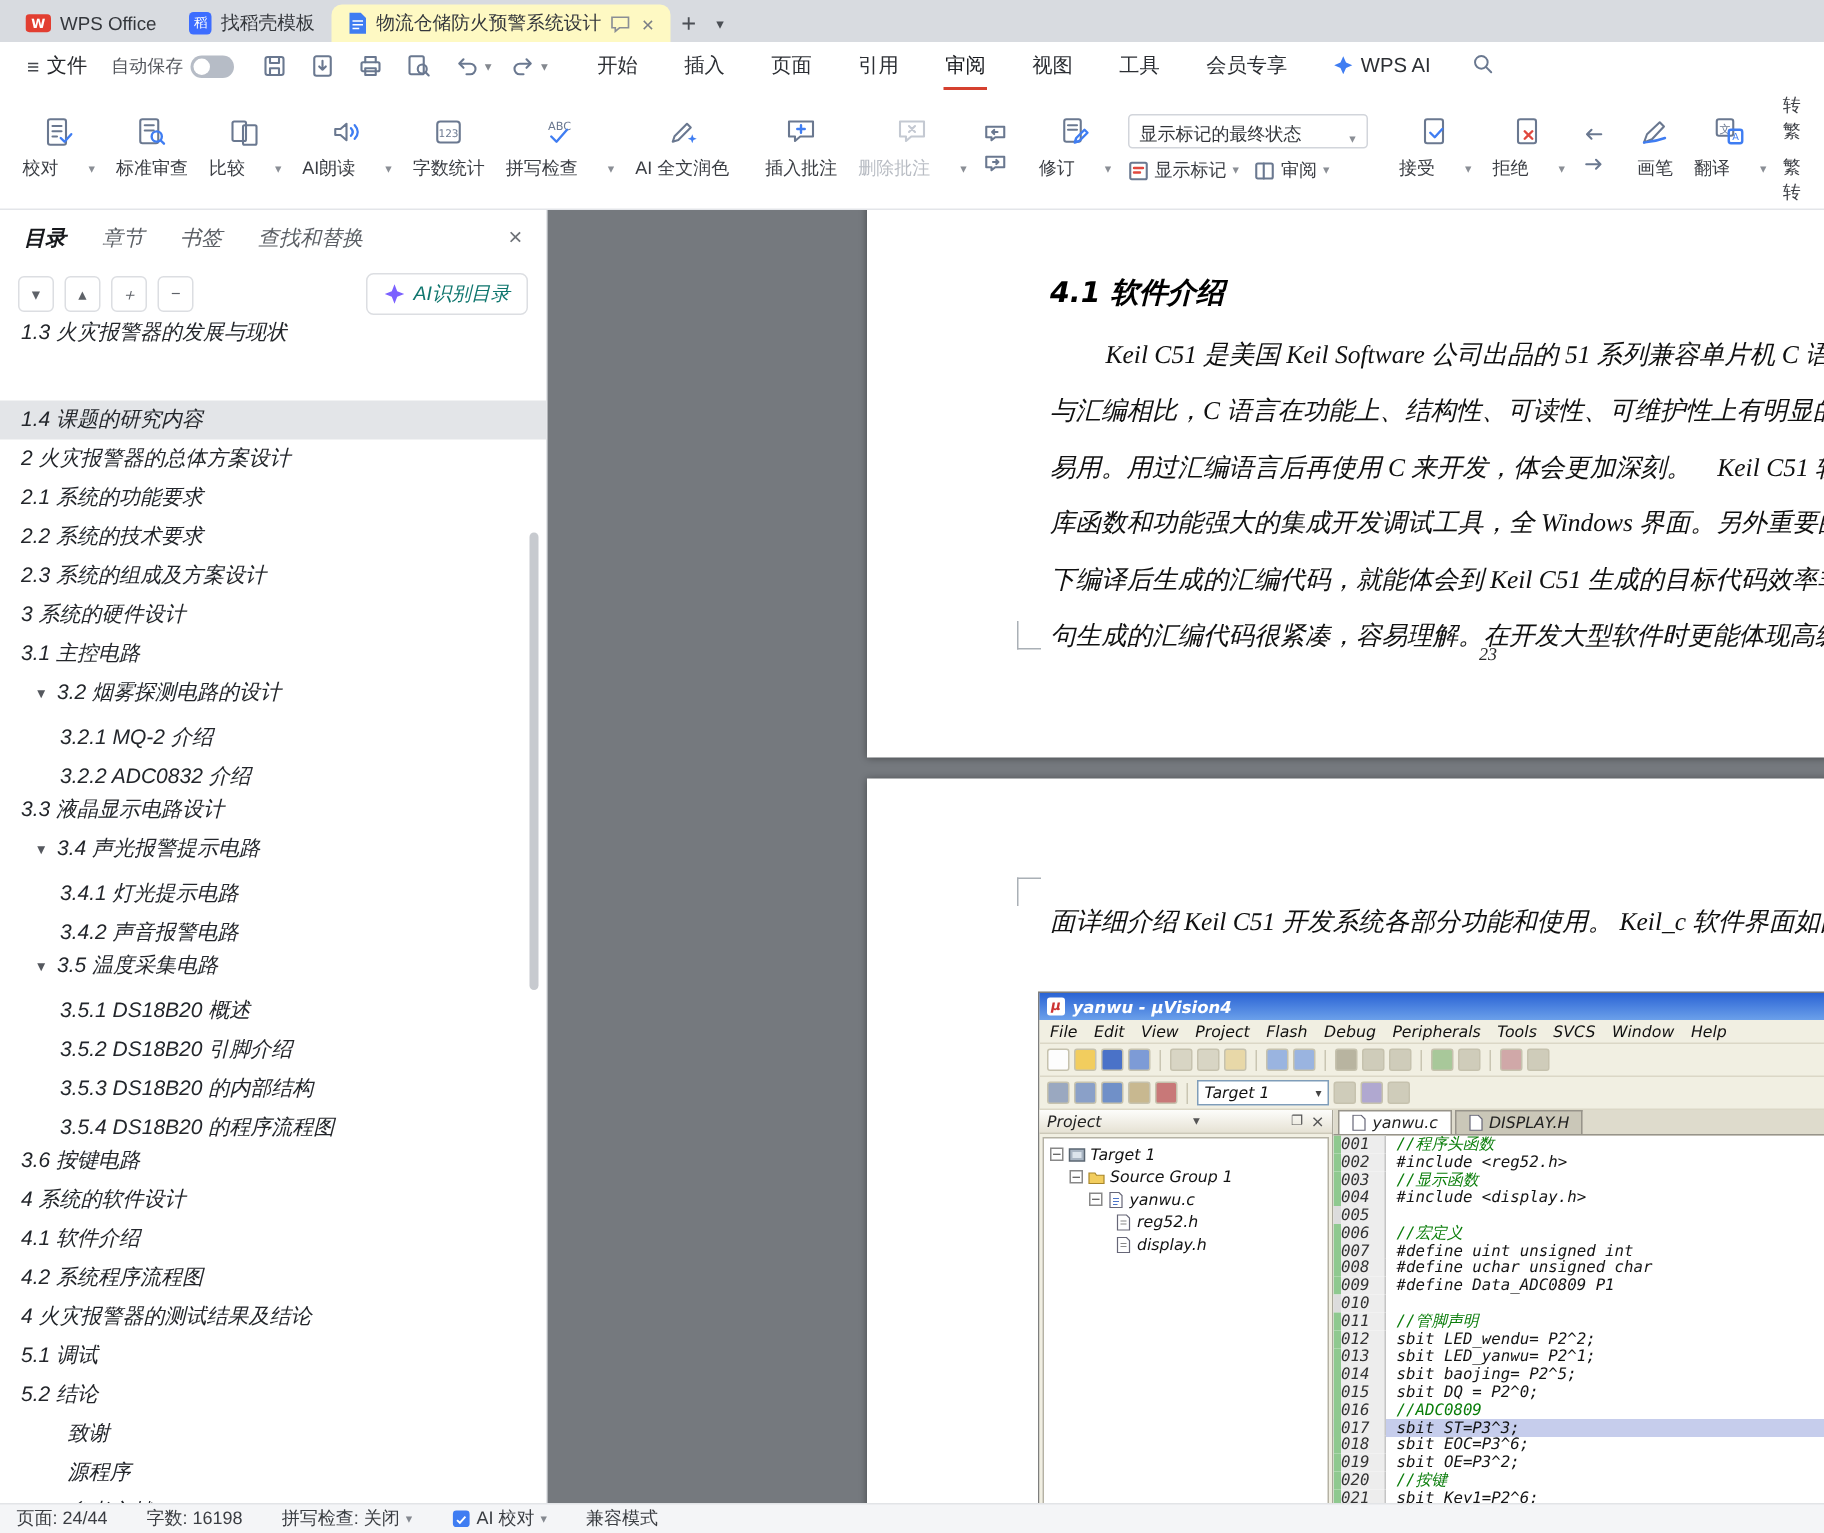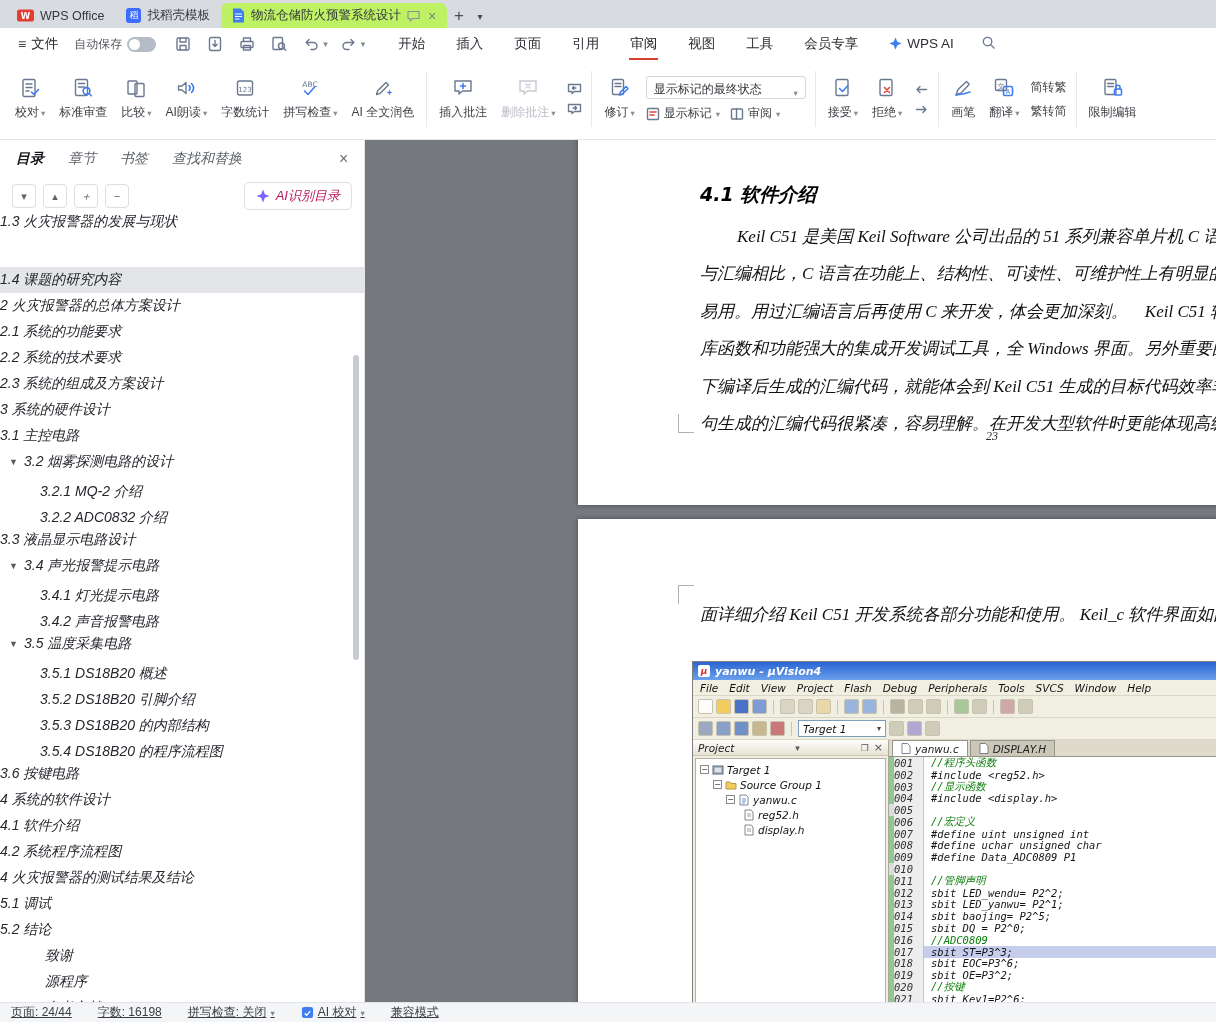--- a/index.html
+++ b/index.html
@@ -3,21 +3,21 @@
 <meta charset="utf-8">
 <style>
   * { margin:0; padding:0; box-sizing:border-box; }
   html,body { width:1216px; height:1022px; overflow:hidden; }
   body { font-family:"Liberation Sans","DejaVu Sans",sans-serif; font-size:13px; color:#333; background:#dbdee3; }
   .app { width:1216px; height:1022px; display:flex; flex-direction:column; }
 
   
   .tabbar { height:28px; background:#d8dbe0; display:flex; align-items:flex-end; padding-left:6px; flex-shrink:0; }
   .tab { height:25px; display:flex; align-items:center; gap:6px; padding:0 11px; border-radius:7px 7px 0 0; font-size:12.5px; color:#34373c; white-space:nowrap; }
-  .tab.active { background:#bef264;text-align:center; }
+  .tab.active { background:#fef9c3;text-align:center; }
   .tab .tclose { color:#7a7e85; font-size:14px; margin-left:2px; }
   .tadd { width:24px; height:24px; display:flex; align-items:center; justify-content:center; font-size:17px; color:#4b4f55; }
   .tdd { width:18px; height:24px; display:flex; align-items:center; justify-content:center; font-size:10px; color:#4b4f55; }
   .wps-logo { width:17px; height:15px; }
   .docer-ico { width:15px; height:15px; border-radius:3px; background:#3d6dff; color:#fff; font-size:9px; display:flex; align-items:center; justify-content:center; }
 
   
   .menubar { height:32px; background:#ffffff; display:flex; align-items:center; padding:0 10px; flex-shrink:0; }
   .filebtn { display:flex; align-items:center; gap:5px; font-size:13.5px; color:#26282c; padding:4px 8px; }
   .hamb { font-size:14px; color:#44474d; }
@@ -32,21 +32,21 @@
   .menus { display:flex; align-items:center; gap:29px; margin-left:32px; font-size:13.5px; color:#2c2f34; }
   .mitem { padding:6px 1px 5px; border-bottom:2px solid transparent; display:flex; align-items:center; gap:5px; }
   .mitem.active { border-bottom-color:#d5402f; color:#17191d; }
   .msearch { margin-left:26px; }
   .msearch svg { width:15px; height:15px; }
 
   
   .ribbon { height:80px; background:#ffffff; border-bottom:1px solid #e3e5e9; display:flex; align-items:stretch; padding:5px 8px 6px; flex-shrink:0; overflow:hidden; }
   .rbtn { display:flex; flex-direction:column; align-items:center; justify-content:center; gap:5px; padding:2px 7px; border-radius:4px; font-size:12px; color:#3b3e44; white-space:nowrap; }
   .rbtn svg { width:22px; height:22px; }
-  .rlbl { display:flex; align-items:center; gap:2px; }
+  .rlbl { display:flex; align-items:center; gap:20px; }
   .rcaret { font-size:8.5px; color:#8a8e95; }
   .rbtn.dis { color:#b9bdc4; }
   .rsep { width:1px; background:#e7e9ec; margin:6px 5px; }
   .navpair { display:flex; flex-direction:column; justify-content:center; gap:4px; padding:0 2px; }
   .navbtn { width:20px; height:16px; display:flex; align-items:center; justify-content:center; }
   .navbtn svg { width:15px; height:13px; }
   .rcol { display:flex; flex-direction:column; justify-content:center; gap:6px; padding:0 4px; }
   .combo { width:160px; height:23px; border:1px solid #d2d5db; border-radius:3px; display:flex; align-items:flex-end; justify-content:space-between; padding:0 7px; font-size:12px; color:#33363b; }
   .minirow { display:flex; align-items:center; gap:10px; }
   .minibtn { display:flex; align-items:center; gap:4px; font-size:12px; color:#3b3e44; }
@@ -61,24 +61,24 @@
   
   .main { flex:1; display:flex; min-height:0; background:#fff;font-style:italic; }
 
   
   .side { width:365px; flex-shrink:0; border-right:1px solid #e4e6e9; display:flex; flex-direction:column; position:relative; background:#fff; }
   .side-tabs { height:38px; display:flex; align-items:center; gap:24px; padding:0 16px; font-size:14px; color:#5c6066; }
   .sidetab.active { color:#16181c; font-weight:bold; }
   .sclose { margin-left:auto; font-size:16px; color:#6e7278; }
   .side-controls { height:36px; display:flex; align-items:center; gap:7px; padding:0 12px; }
   .sq { width:24px; height:24px; border:1px solid #dcdee2; border-radius:4px; background:#fff; display:flex; align-items:center; justify-content:center; font-size:11px; color:#5e6268; }
-  .ai-toc { margin-left:auto; height:28px; display:flex; align-items:center; gap:6px; padding:0 11px; border:1px solid #dcdee2; border-radius:5px; font-size:13px; color:#be185d; background:#fff; }
+  .ai-toc { margin-left:auto; height:28px; display:flex; align-items:center; gap:6px; padding:0 11px; border:1px solid #dcdee2; border-radius:5px; font-size:13px; color:#0f766e; background:#fff; }
   .ai-toc svg { width:14px; height:14px; }
   .toc { flex:1; overflow:hidden; padding-top:5px; }
-  .toc-item { height:26px; display:flex; align-items:center; font-size:14px; color:#23262b; white-space:nowrap; }
+  .toc-item { height:26px; display:flex; align-items:center; font-size:14px; color:#23262b; padding-left:14px; white-space:nowrap; }
   .toc-item.sel { background:#e3e5e8;margin-top:32px; }
   .toc-item.lv3 { padding-left:40px;align-items:flex-end; }
   .toc-item.lvx { padding-left:45px; }
   .toc-item.clip { margin-top:-10px; }
   .toc-caret { display:none; width:15px; margin-left:9px; font-size:9px; color:#55585e; }
   .toc-caret.on { display:inline-block; }
   .side-scroll { position:absolute; right:5px; top:215px; width:6px; height:305px; border-radius:3px; background:#c7cacf; }
 
   
   .docarea { flex:1; position:relative; background:#75797e; overflow:hidden; min-width:0; }
@@ -121,21 +121,21 @@
   .k-line { display:flex; align-items:center; height:11.8px; }
   .k-mark { width:5px; height:100%; background:#8fc98f; flex-shrink:0; }
   .k-line.em .k-mark { background:#dcdcdc; }
   .k-num { width:30px; flex-shrink:0; text-align:center; padding-right:17px; color:#333; background:#ededed; border-right:1px solid #c5c5c5; }
   .k-text { padding-left:7px; white-space:pre; color:#141414; }
   .k-line.cm .k-text { color:#0a7d0a; }
   .k-line.sel { background:#c6cdec; }
 
   
   .status { height:20px; background:#f4f5f7; border-top:1px solid #e2e4e7; display:flex; align-items:center; gap:26px; padding:0 11px; font-size:12px; color:#3a3d42; flex-shrink:0; }
-  .sitem { display:flex; align-items:center; gap:4px; white-space:nowrap;text-decoration:underline; }
+  .sitem { display:flex; align-items:center; gap:4px; white-space:nowrap; }
   .scaret { font-size:8.5px; color:#84888f; }
   .sitem svg { width:13px; height:13px; }
 </style>
 </head>
 <body>
 
 <div class="app">
 
   <div class="tabbar">
     <div class="tab">

